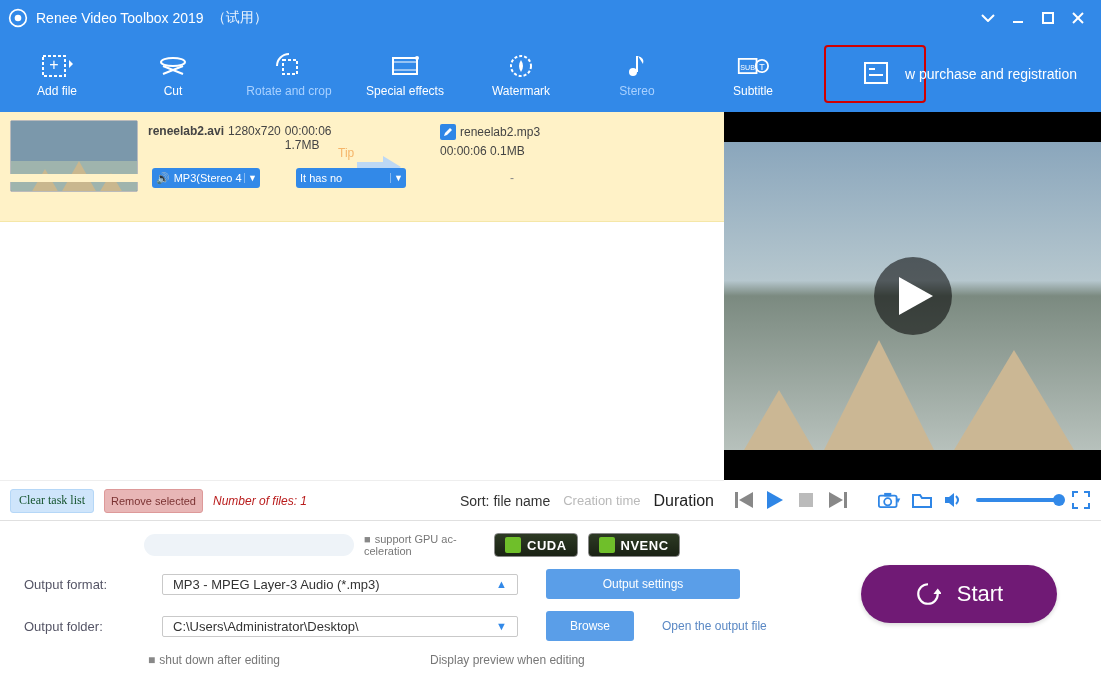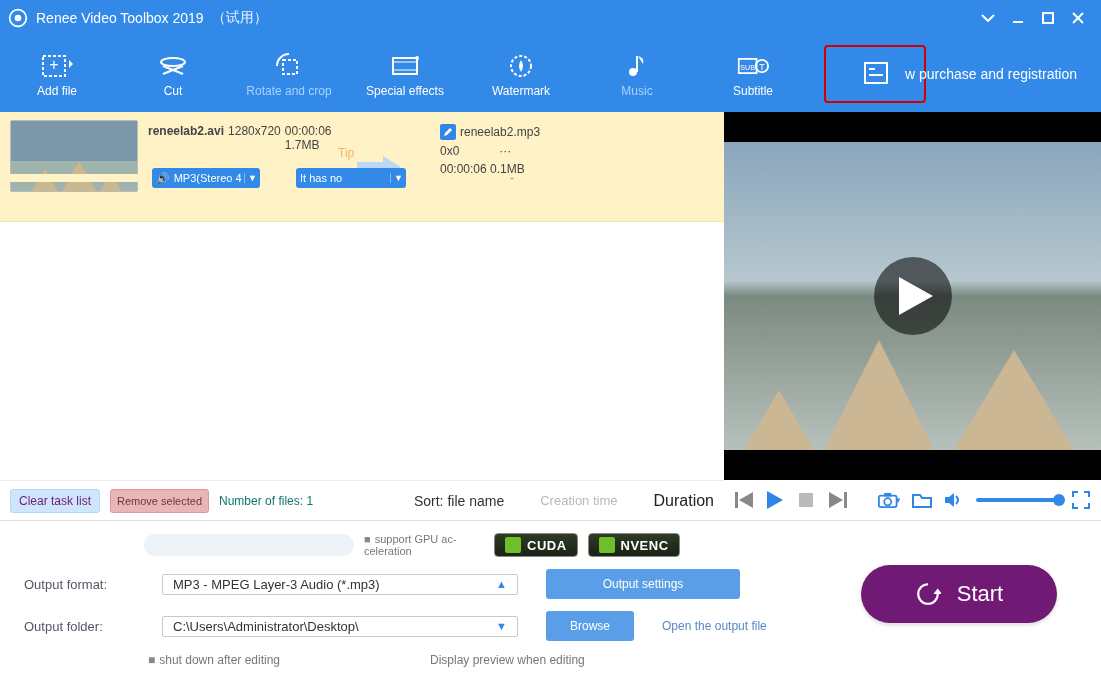--- a/index.html
+++ b/index.html
@@ -52,24 +52,24 @@
 
   
   .preview-controls { position: absolute; left: 724px; right: 0; top: 480px; height: 40px; background: #fff; display: flex; align-items: center; padding: 0 10px; gap: 12px; }
   .preview-controls .pc-btn { width: 22px; height: 22px; display: flex; align-items: center; justify-content: center; cursor: pointer; }
   .preview-controls .vol-slider { flex: 0 0 84px; height: 4px; background: #3289e8; position: relative; border-radius: 2px;}
   .preview-controls .vol-slider::after { content: ""; position: absolute; right: -5px; top: -4px; width: 12px; height: 12px; background: #3289e8; border-radius: 50%; }
 
   
   .listbar { position: absolute; left: 0; top: 480px; width: 724px; height: 40px; background: #fff; display: flex; align-items: center; padding: 0 10px; gap: 10px; border-top: 1px solid #eee;}
   .listbar .btn { height: 24px; padding: 0 8px; border-radius: 3px; font-size: 12px; display: flex; align-items: center; cursor: pointer; }
-  .listbar .btn.clear { background: #cfe5fb; color: #701a75; border: 1px solid #b5d7f7;}
+  .listbar .btn.clear { background: #cfe5fb; color: #14532d; border: 1px solid #b5d7f7; font-family: Liberation Serif, serif;}
   .listbar .btn.remove { background: #e8b6b6; color: #7a3232; border: 1px solid #d99; padding: 0 6px; font-size: 11px;}
-  .listbar .count { font-size: 12px; color: #0f766e; }
-  .listbar .sort-area { margin-left: auto; display: flex; align-items: center; gap: 36px; }
+  .listbar .count { font-size: 12px; color: #b91c1c; font-style: italic; }
+  .listbar .sort-area { margin-left: auto; display: flex; align-items: center; gap: 13px; }
   .listbar .sort-label { font-size: 14px; color: #333; }
   .listbar .sort-opt { font-size: 13px; color: #b9b9b9; cursor: pointer;}
   .listbar .sort-opt.strong { color: #222; font-size: 16px; font-weight: 400;}
 
   
   .settings { position: absolute; left: 0; right: 0; top: 520px; bottom: 0; background: #fff; padding: 12px 24px 24px 24px; border-top: 1px solid #e0e0e0; }
   .gpu-row { display: flex; align-items: center; gap: 10px; margin-bottom: 12px; padding-left: 120px;}
   .gpu-toggle { width: 210px; height: 22px; background: #eef3f8; border-radius: 11px; }
   .gpu-text { width: 120px; font-size: 11px; color: #777; line-height: 1.1; }
   .gpu-text .bullet { color: #888; margin-right: 4px;}
@@ -181,21 +181,21 @@
     <span class="tool-label">Watermark</span>
   </div>
   <div class="tool-item faded">
     <span class="tool-icon">
         <svg width="32" height="28" viewBox="0 0 32 28">
           <circle cx="12" cy="20" r="4" fill="#fff"></circle>
           <rect x="15" y="4" width="2" height="16" fill="#fff"></rect>
           <path d="M17 4 Q24 6 22 12" fill="#fff"></path>
         </svg>
       </span>
-    <span class="tool-label">Music</span>
+    <span class="tool-label">Stereo</span>
   </div>
   <div class="tool-item">
     <span class="tool-icon">
         <svg width="36" height="28" viewBox="0 0 36 28">
           <rect x="2" y="6" width="20" height="16" fill="none" stroke="#fff" stroke-width="2"></rect>
           <text x="12" y="18" fill="#fff" font-size="8" text-anchor="middle">SUB</text>
           <circle cx="28" cy="14" r="7" fill="none" stroke="#fff" stroke-width="2"></circle>
           <text x="28" y="18" fill="#fff" font-size="10" text-anchor="middle">T</text>
         </svg>
       </span>
@@ -240,24 +240,20 @@
       </div>
       <div class="dst-info">
         <span class="fn-line">
           <span class="edit-badge">
               <svg width="10" height="10" viewBox="0 0 10 10">
                 <path d="M1 9 L2 6 L7 1 L9 3 L4 8 Z" fill="#fff"></path>
               </svg>
             </span>
           <span class="fn">reneelab2.mp3</span>
         </span>
-        <span class="dim-line">
-          <span>0x0</span>
-          <span>···</span>
-        </span>
         <span>00:00:06  0.1MB</span>
       </div>
     </div>
     <div class="dropdown-row">
       <div class="mini-dd audio">
         <span class="dd-main">
             <span>🔊</span>
             <span>MP3(Stereo 4</span>
           </span>
         <span class="dd-arrow">▼</span>

